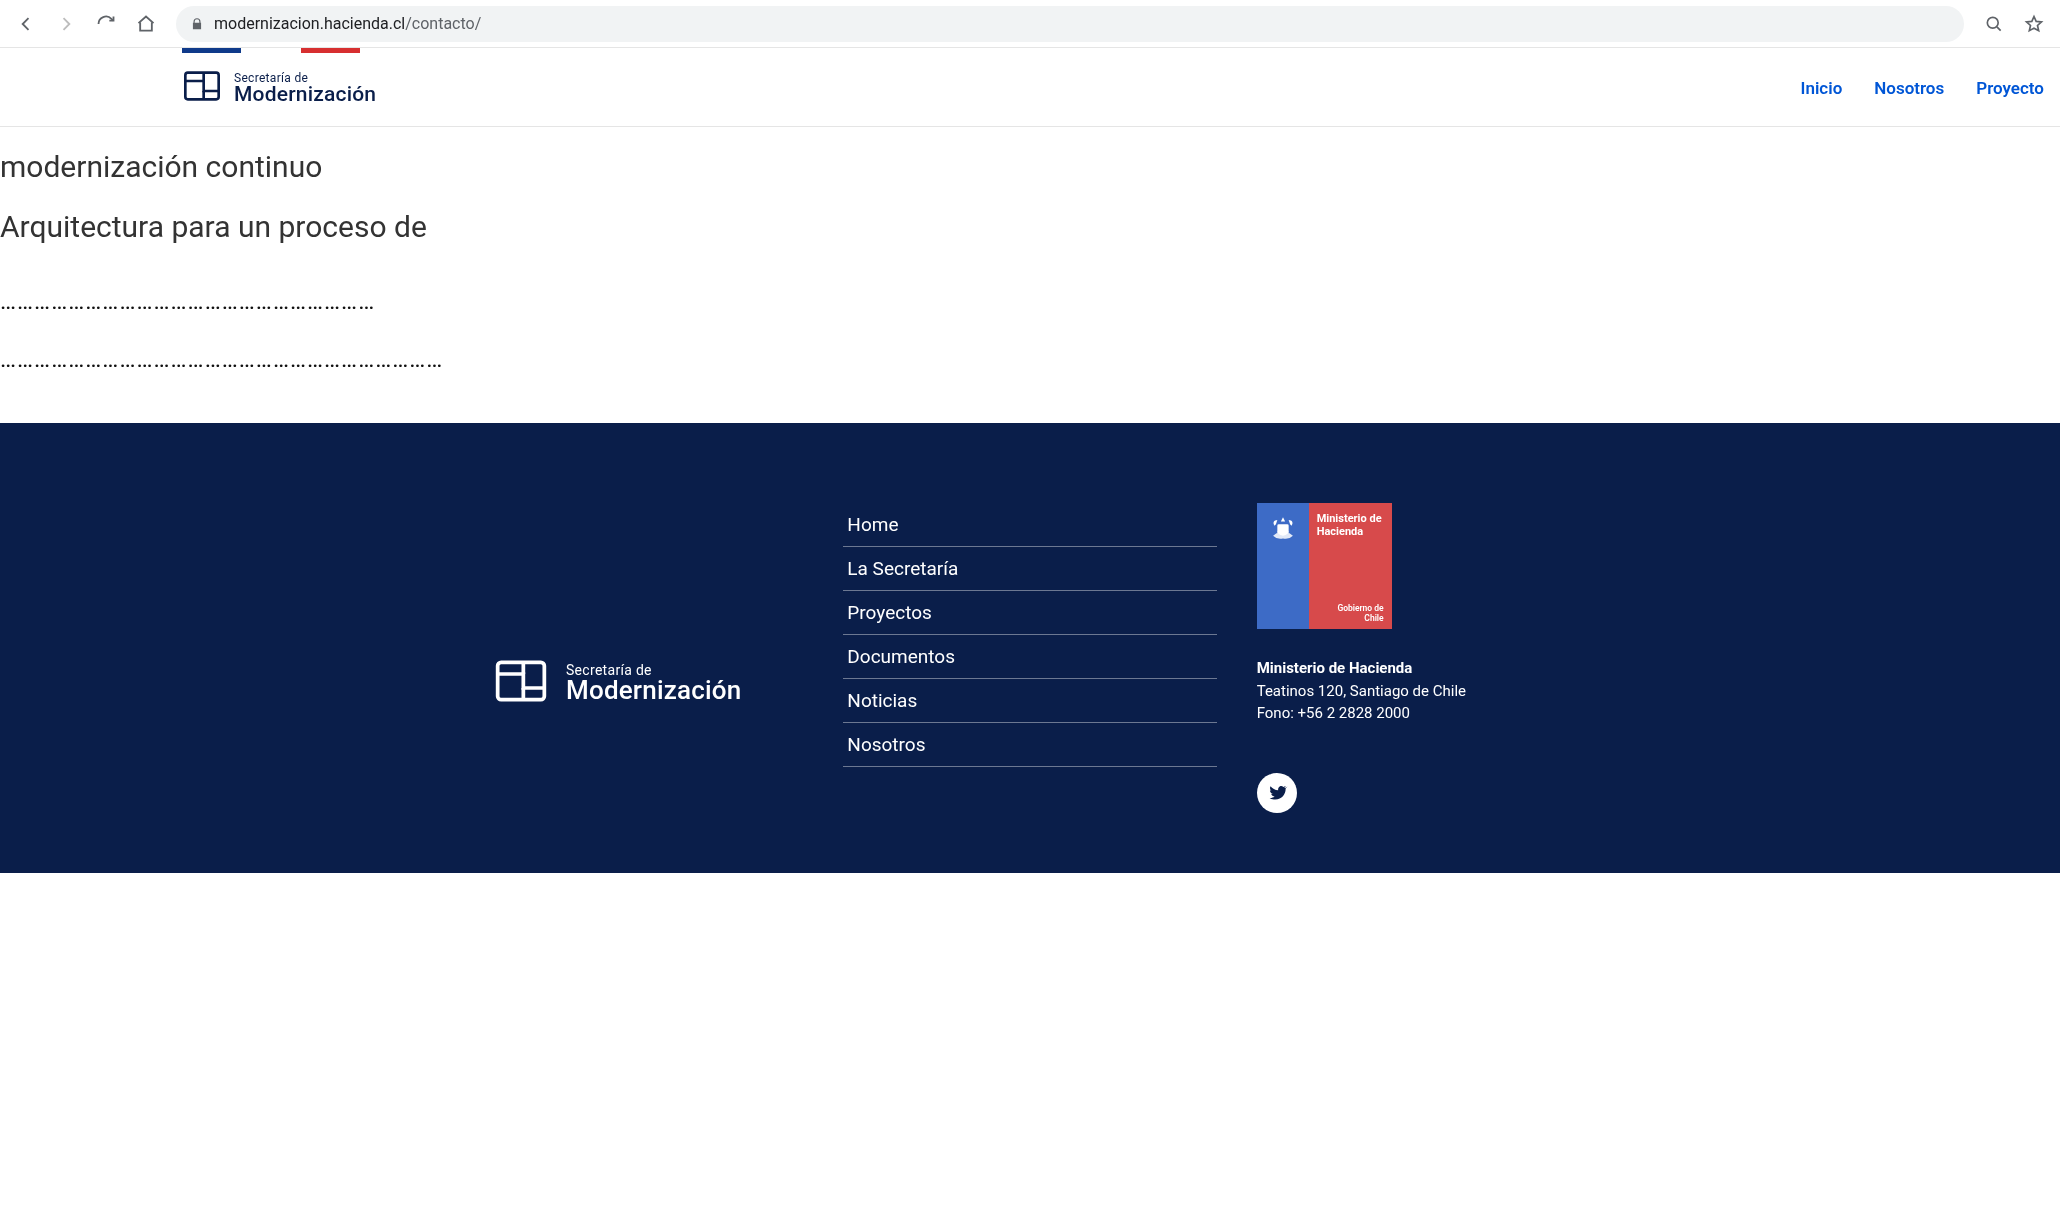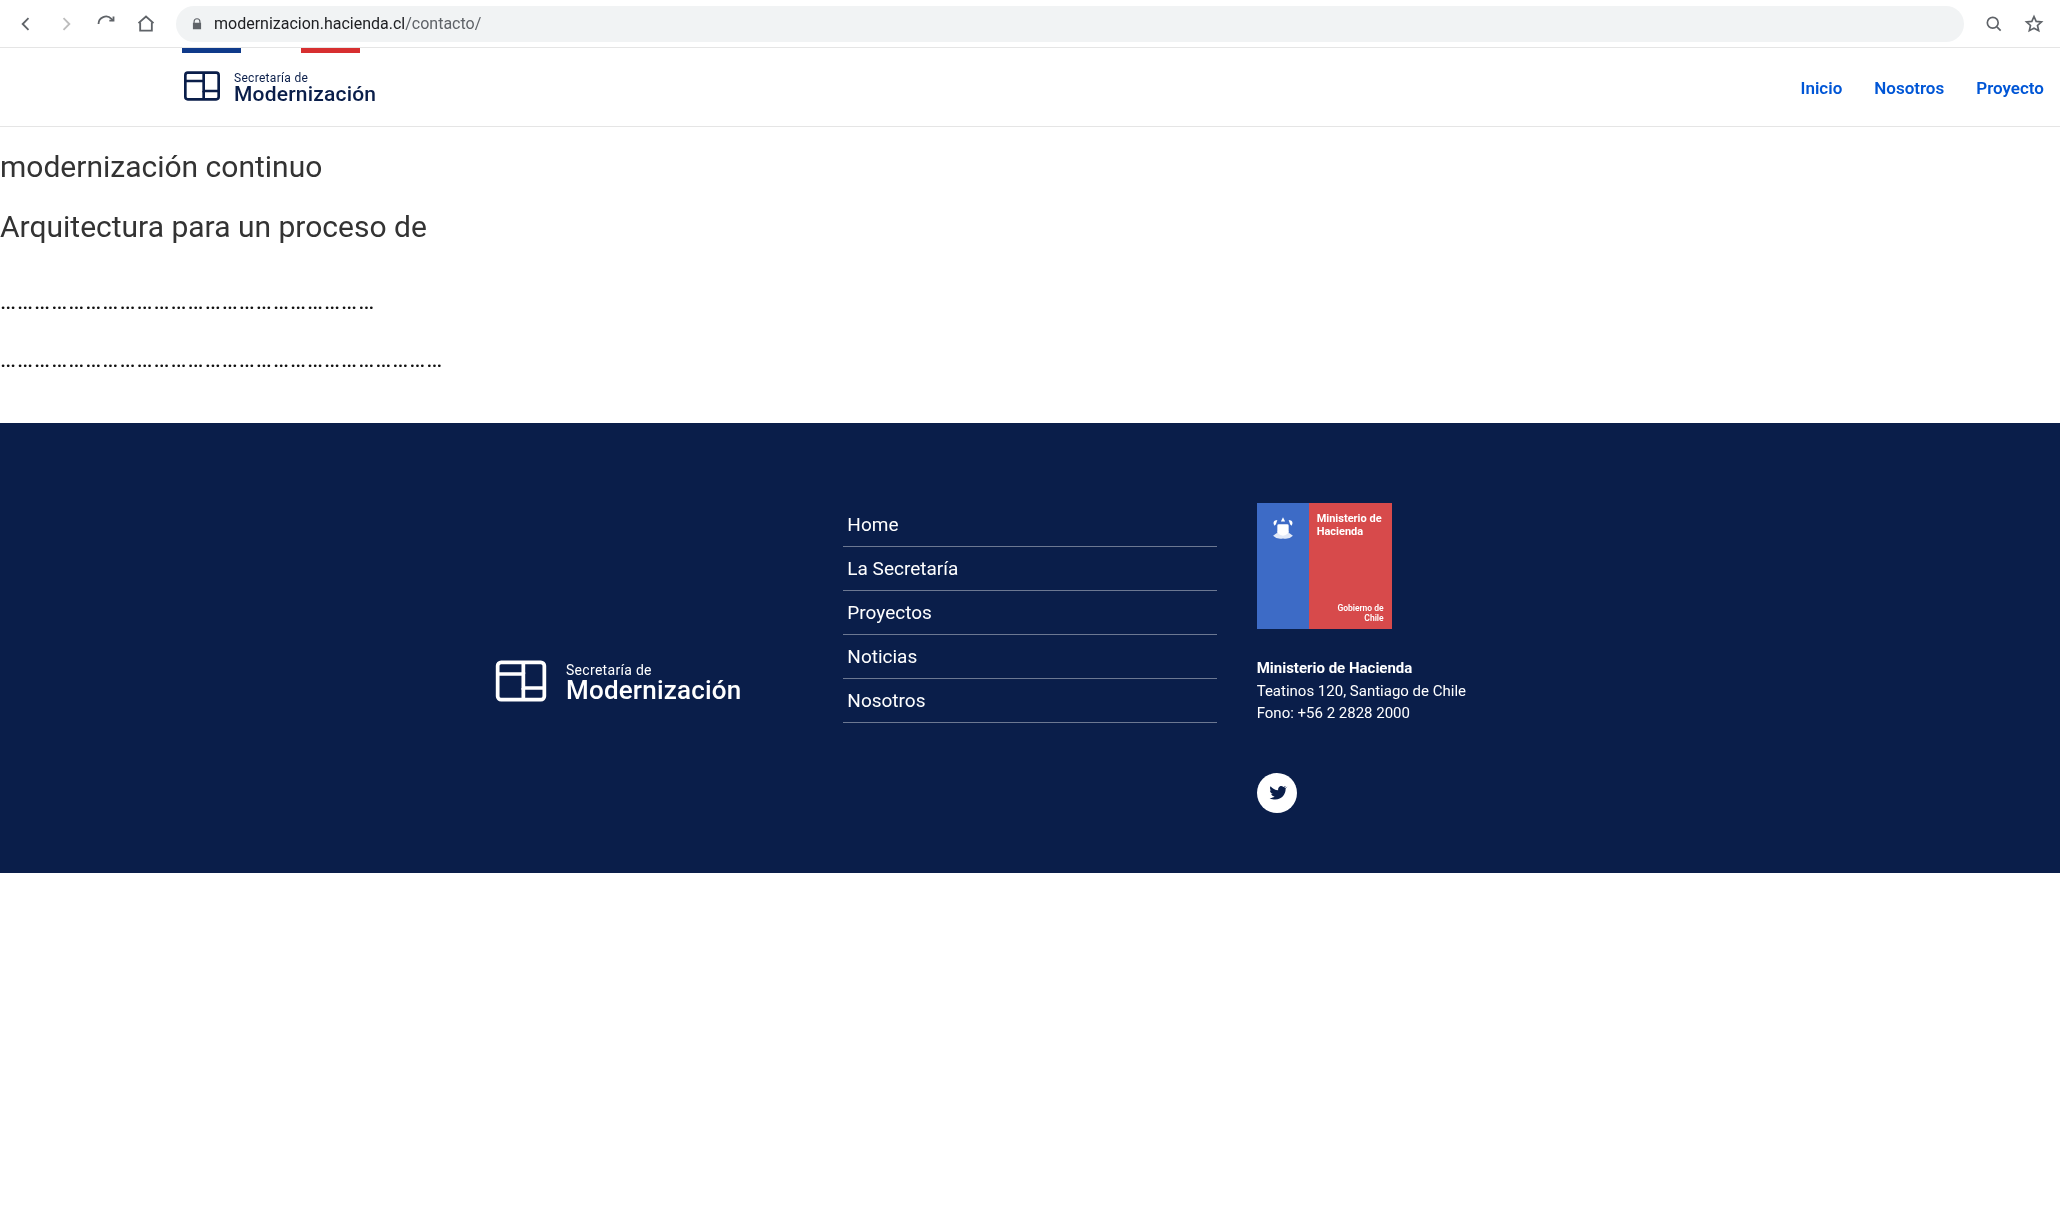--- a/index.html
+++ b/index.html
@@ -237,20 +237,21 @@
       <div class="logo-text">
         <div class="line1">Secretaría de</div>
         <div class="line2">Modernización</div>
       </div>
     </div>
 
     <div class="footer-links">
       <a href="#">Home</a>
       <a href="#">La Secretaría</a>
       <a href="#">Proyectos</a>
+      <a href="#">Documentos</a>
       <a href="#">Noticias</a>
       <a href="#">Nosotros</a>
     </div>
 
     <div class="footer-right">
       <div class="gob-logo-box">
         <div class="gob-left">
           <svg viewBox="0 0 48 48">
             <g fill="#fff">
               <path d="M24 6 l3 6 h-6 z"></path>

